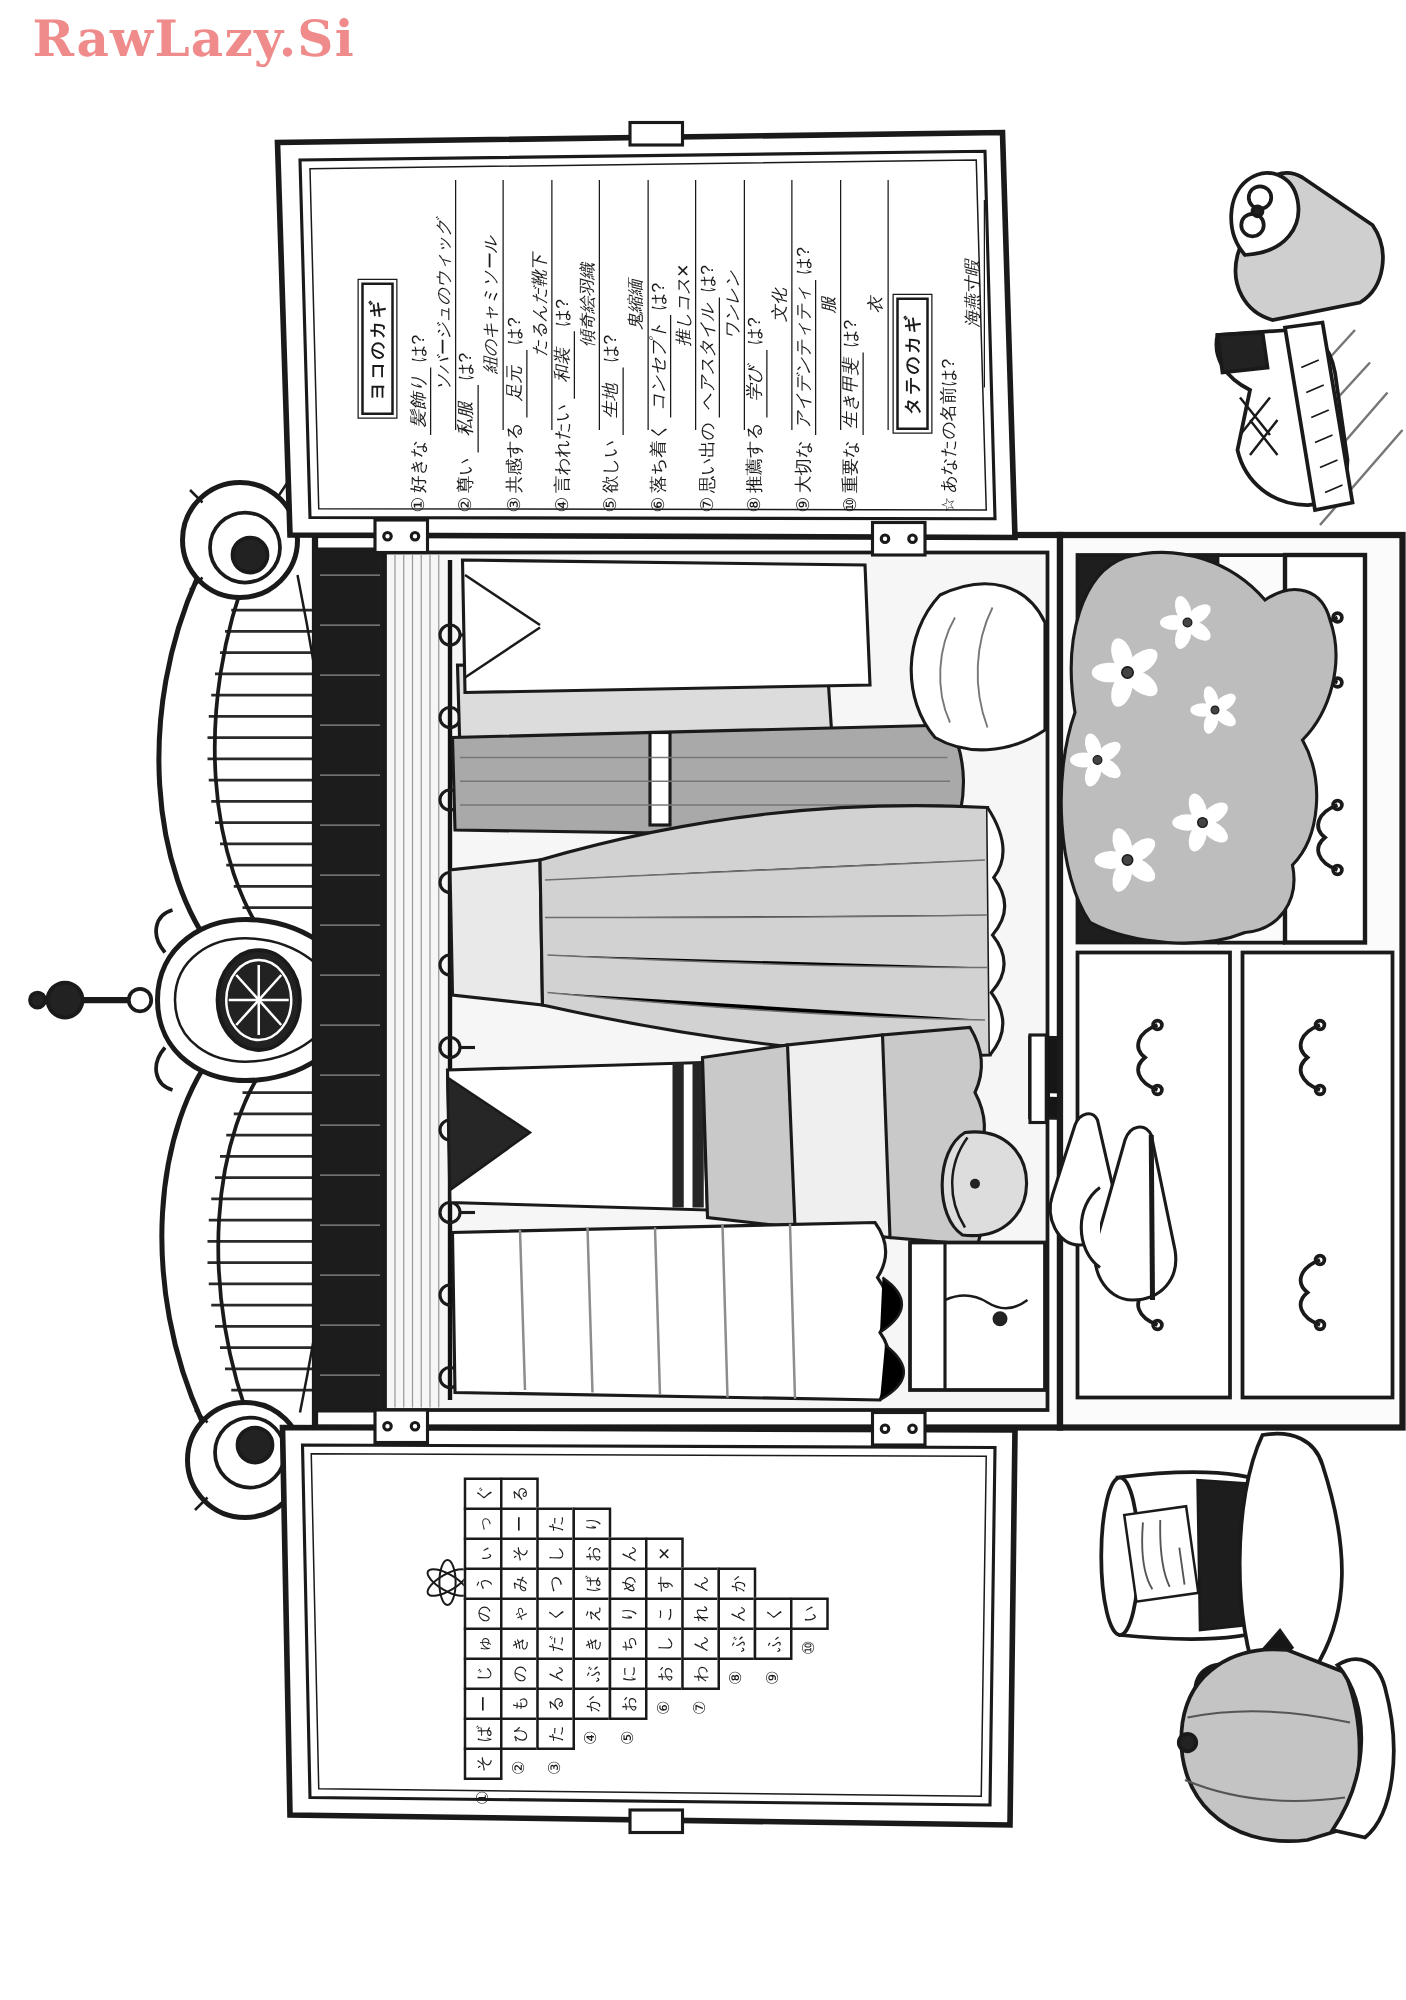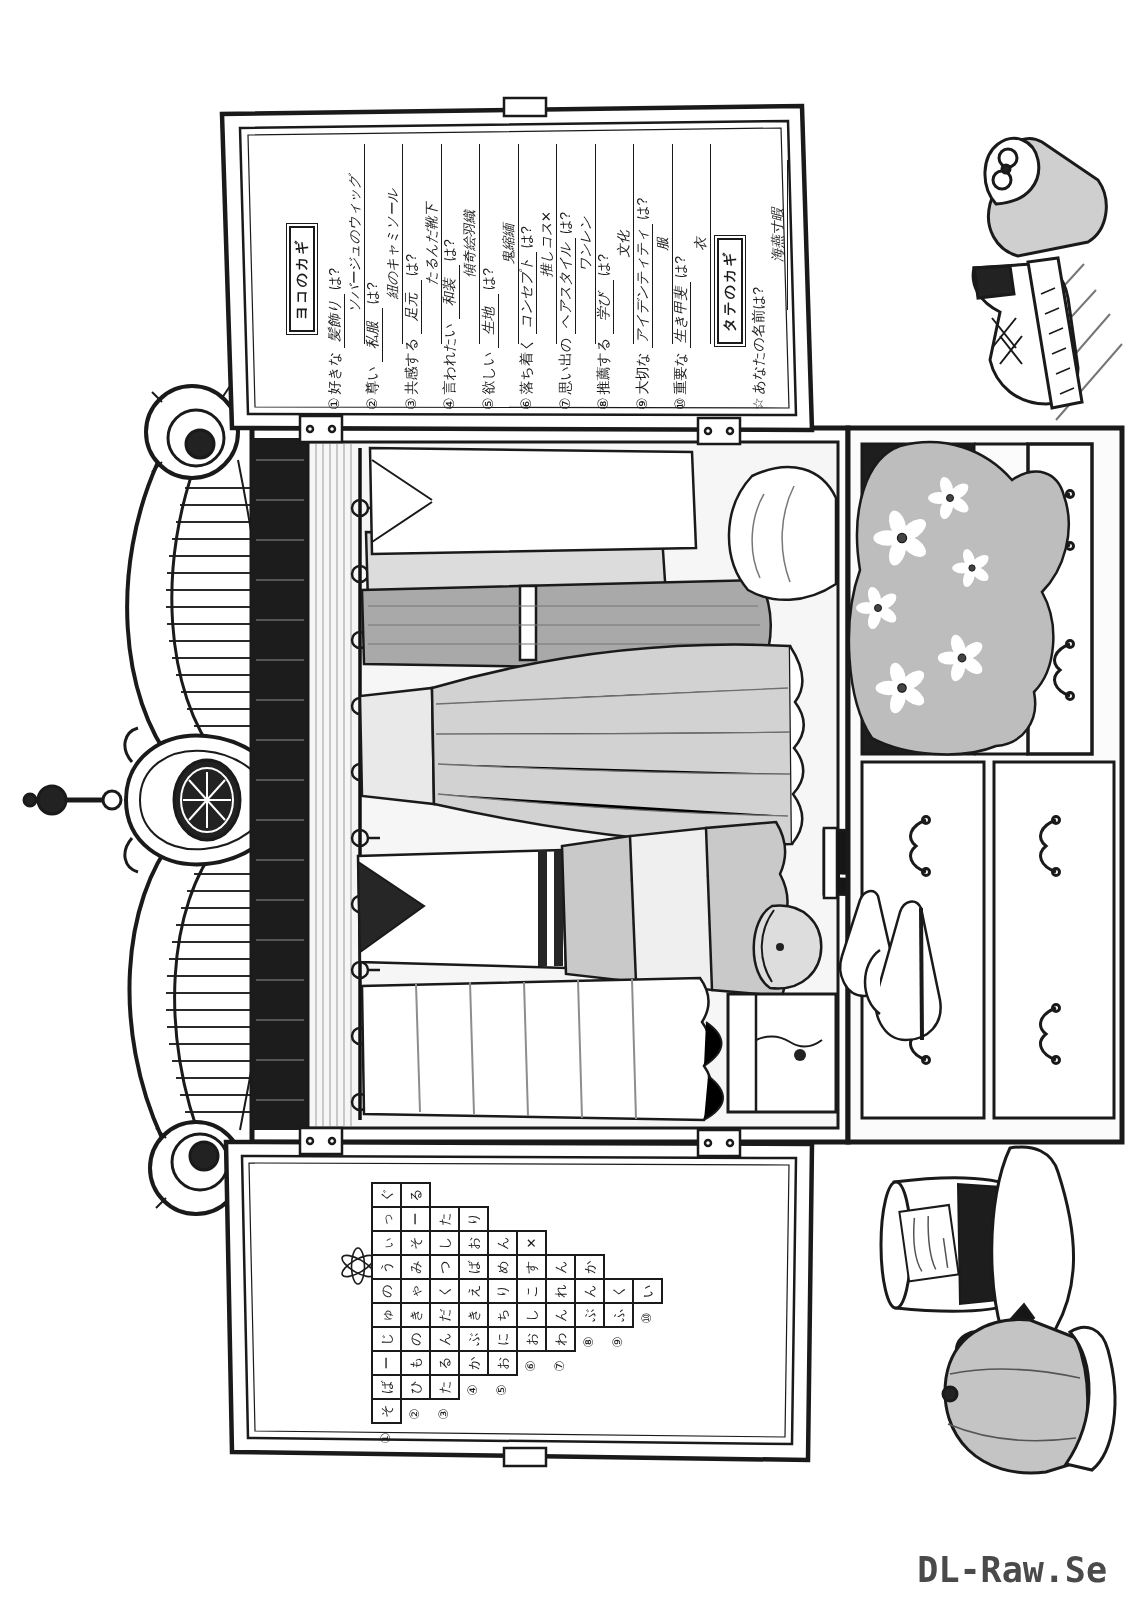--- a/index.html
+++ b/index.html
@@ -412,14 +412,14 @@
         <div class="gcell" style="left: 320px; top: 574px;">か</div>
         <div class="gnum" style="left: 252px; top: 610px;">⑨</div>
         <div class="gcell" style="left: 272px; top: 603px;">ふ</div>
         <div class="gcell" style="left: 296px; top: 603px;">く</div>
         <div class="gnum" style="left: 276px; top: 639px;">⑩</div>
         <div class="gcell" style="left: 296px; top: 632px;">い</div>
       </div>
 
   </div>
 
-  <div id="wm-bottom">DL-Raw.Se</div>
+  <div id="wm-top">RawLazy.Si</div>
 </div>
 
 </body></html>

